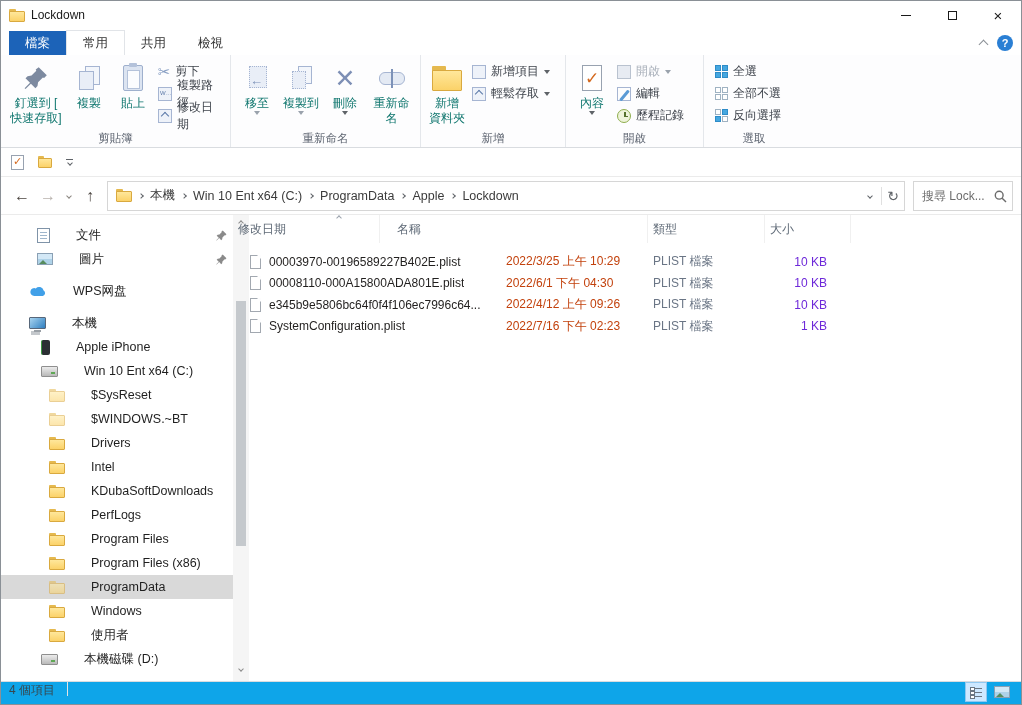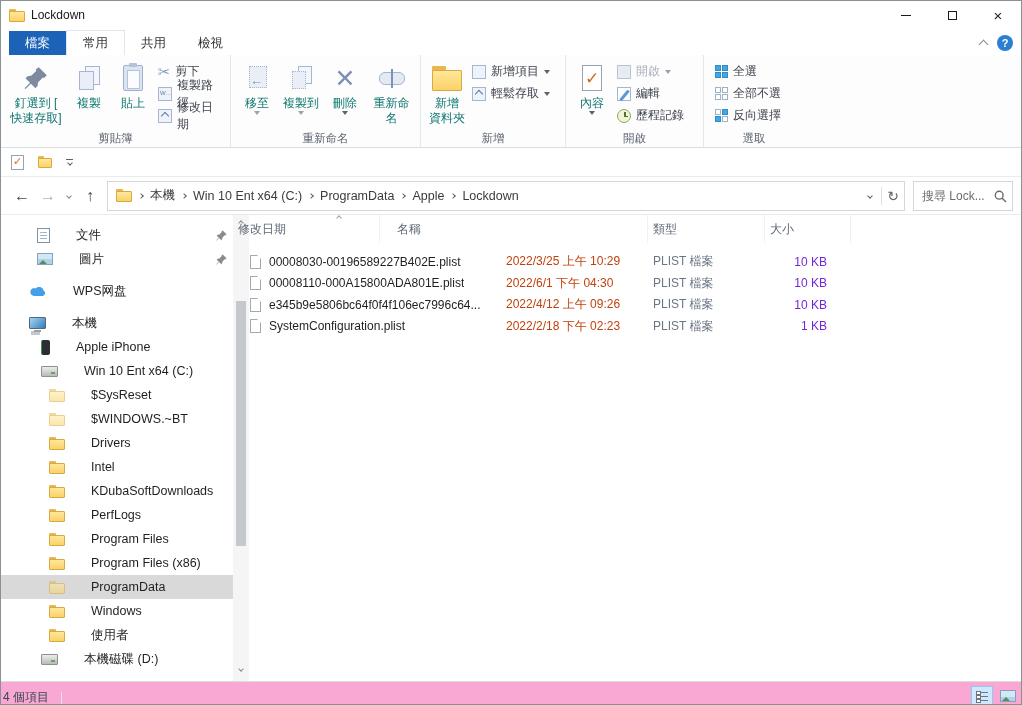--- a/index.html
+++ b/index.html
@@ -145,21 +145,21 @@
   .ic-doc::before { content:""; position:absolute; left:2px; right:2px; top:3px; height:1.5px; background:#9fb6cc; box-shadow:0 3px 0 #9fb6cc, 0 6px 0 #9fb6cc; }
   .ic-pic { width:16px; height:12px; border:1px solid #8aa0b4; background:linear-gradient(#d3e8f6 55%, #aed2e8 55%); position:relative; flex:0 0 auto; }
   .ic-pic::before { content:""; position:absolute; bottom:0; left:1px; width:0; height:0; border:4px solid transparent; border-bottom:4px solid #568c5e; }
   .ic-monitor { width:17px; height:12px; border:1px solid #57677a; background:linear-gradient(135deg,#a8d4f0,#2f7fc0); border-radius:1px; position:relative; flex:0 0 auto; }
   .ic-monitor::after { content:""; position:absolute; left:4px; bottom:-4px; width:7px; height:2px; background:#9aa0a6; box-shadow:-2px 2px 0 1px #c4c8cc; }
   .ic-phone { width:9px; height:15px; background:#2b2f33; border-radius:2px; border-left:1.5px solid #3c9a42; flex:0 0 auto; }
   .ic-disk { width:17px; height:11px; background:linear-gradient(#ececec,#b9b9b9); border:1px solid #8f8f8f; border-radius:1px; position:relative; flex:0 0 auto; }
   .ic-disk::after { content:""; position:absolute; right:2px; bottom:2px; width:4px; height:1.5px; background:#5fa855; }
 
   
-  .statusbar { height:25px; border-top:1px solid #d9dce0; display:flex; align-items:flex-end; padding:0 2px; flex:0 0 auto; background:#f9a8d4; color:#37474f; }
+  .statusbar { height:25px; border-top:1px solid #d9dce0; display:flex; align-items:flex-start; padding:0 8px; flex:0 0 auto; background:#0ea5e9; color:#37474f; }
   .statussep { width:1px; height:14px; background:#e3e3e3; margin-left:12px; }
   .viewbtns { margin-left:auto; display:flex; gap:4px; }
   .viewbtn { width:22px; height:20px; display:flex; align-items:center; justify-content:center; border:1px solid transparent; }
   .viewbtn.sel { background:#cde8ff; border-color:#90c8f0; }
   .ic-details { width:12px; height:12px; display:flex; flex-direction:column; justify-content:space-between; padding:1px 0; }
   .ic-details i { display:block; height:2px; background:transparent; position:relative; }
   .ic-details i::before { content:""; position:absolute; left:0; top:0; width:3px; height:2px; border:1px solid #6b7682; background:#fff; }
   .ic-details i::after { content:""; position:absolute; left:5px; top:0.5px; width:7px; height:1px; background:#6b7682; }
 </style>
 </head>
@@ -499,21 +499,21 @@
         <span class="chv up sm sortup" style="border-color:#9aa2ac;"></span>
         <div class="lvh lvh-date">修改日期</div>
         <div class="lvh lvh-name">名稱</div>
         <div class="lvh lvh-type">類型</div>
         <div class="lvh lvh-size">大小</div>
       </div>
       <div class="rows">
         <div class="frow">
           <div class="fc-name">
               <span class="ic-page"></span>
-              <span class="nm">00008030-00196589227B402E.plist</span>
+              <span class="nm">00003970-00196589227B402E.plist</span>
             </div>
           <div class="fc-date">2022/3/25 上午 10:29</div>
           <div class="fc-type">PLIST 檔案</div>
           <div class="fc-size">10 KB</div>
         </div>
         <div class="frow">
           <div class="fc-name">
               <span class="ic-page"></span>
               <span class="nm">00008110-000A15800ADA801E.plist</span>
             </div>
@@ -528,21 +528,21 @@
             </div>
           <div class="fc-date">2022/4/12 上午 09:26</div>
           <div class="fc-type">PLIST 檔案</div>
           <div class="fc-size">10 KB</div>
         </div>
         <div class="frow">
           <div class="fc-name">
               <span class="ic-page"></span>
               <span class="nm">SystemConfiguration.plist</span>
             </div>
-          <div class="fc-date">2022/2/18 下午 02:23</div>
+          <div class="fc-date">2022/7/16 下午 02:23</div>
           <div class="fc-type">PLIST 檔案</div>
           <div class="fc-size">1 KB</div>
         </div>
       </div>
     </div>
   </div>
 
   <div class="statusbar">
     <span>4 個項目</span>
     <span class="statussep"></span>

